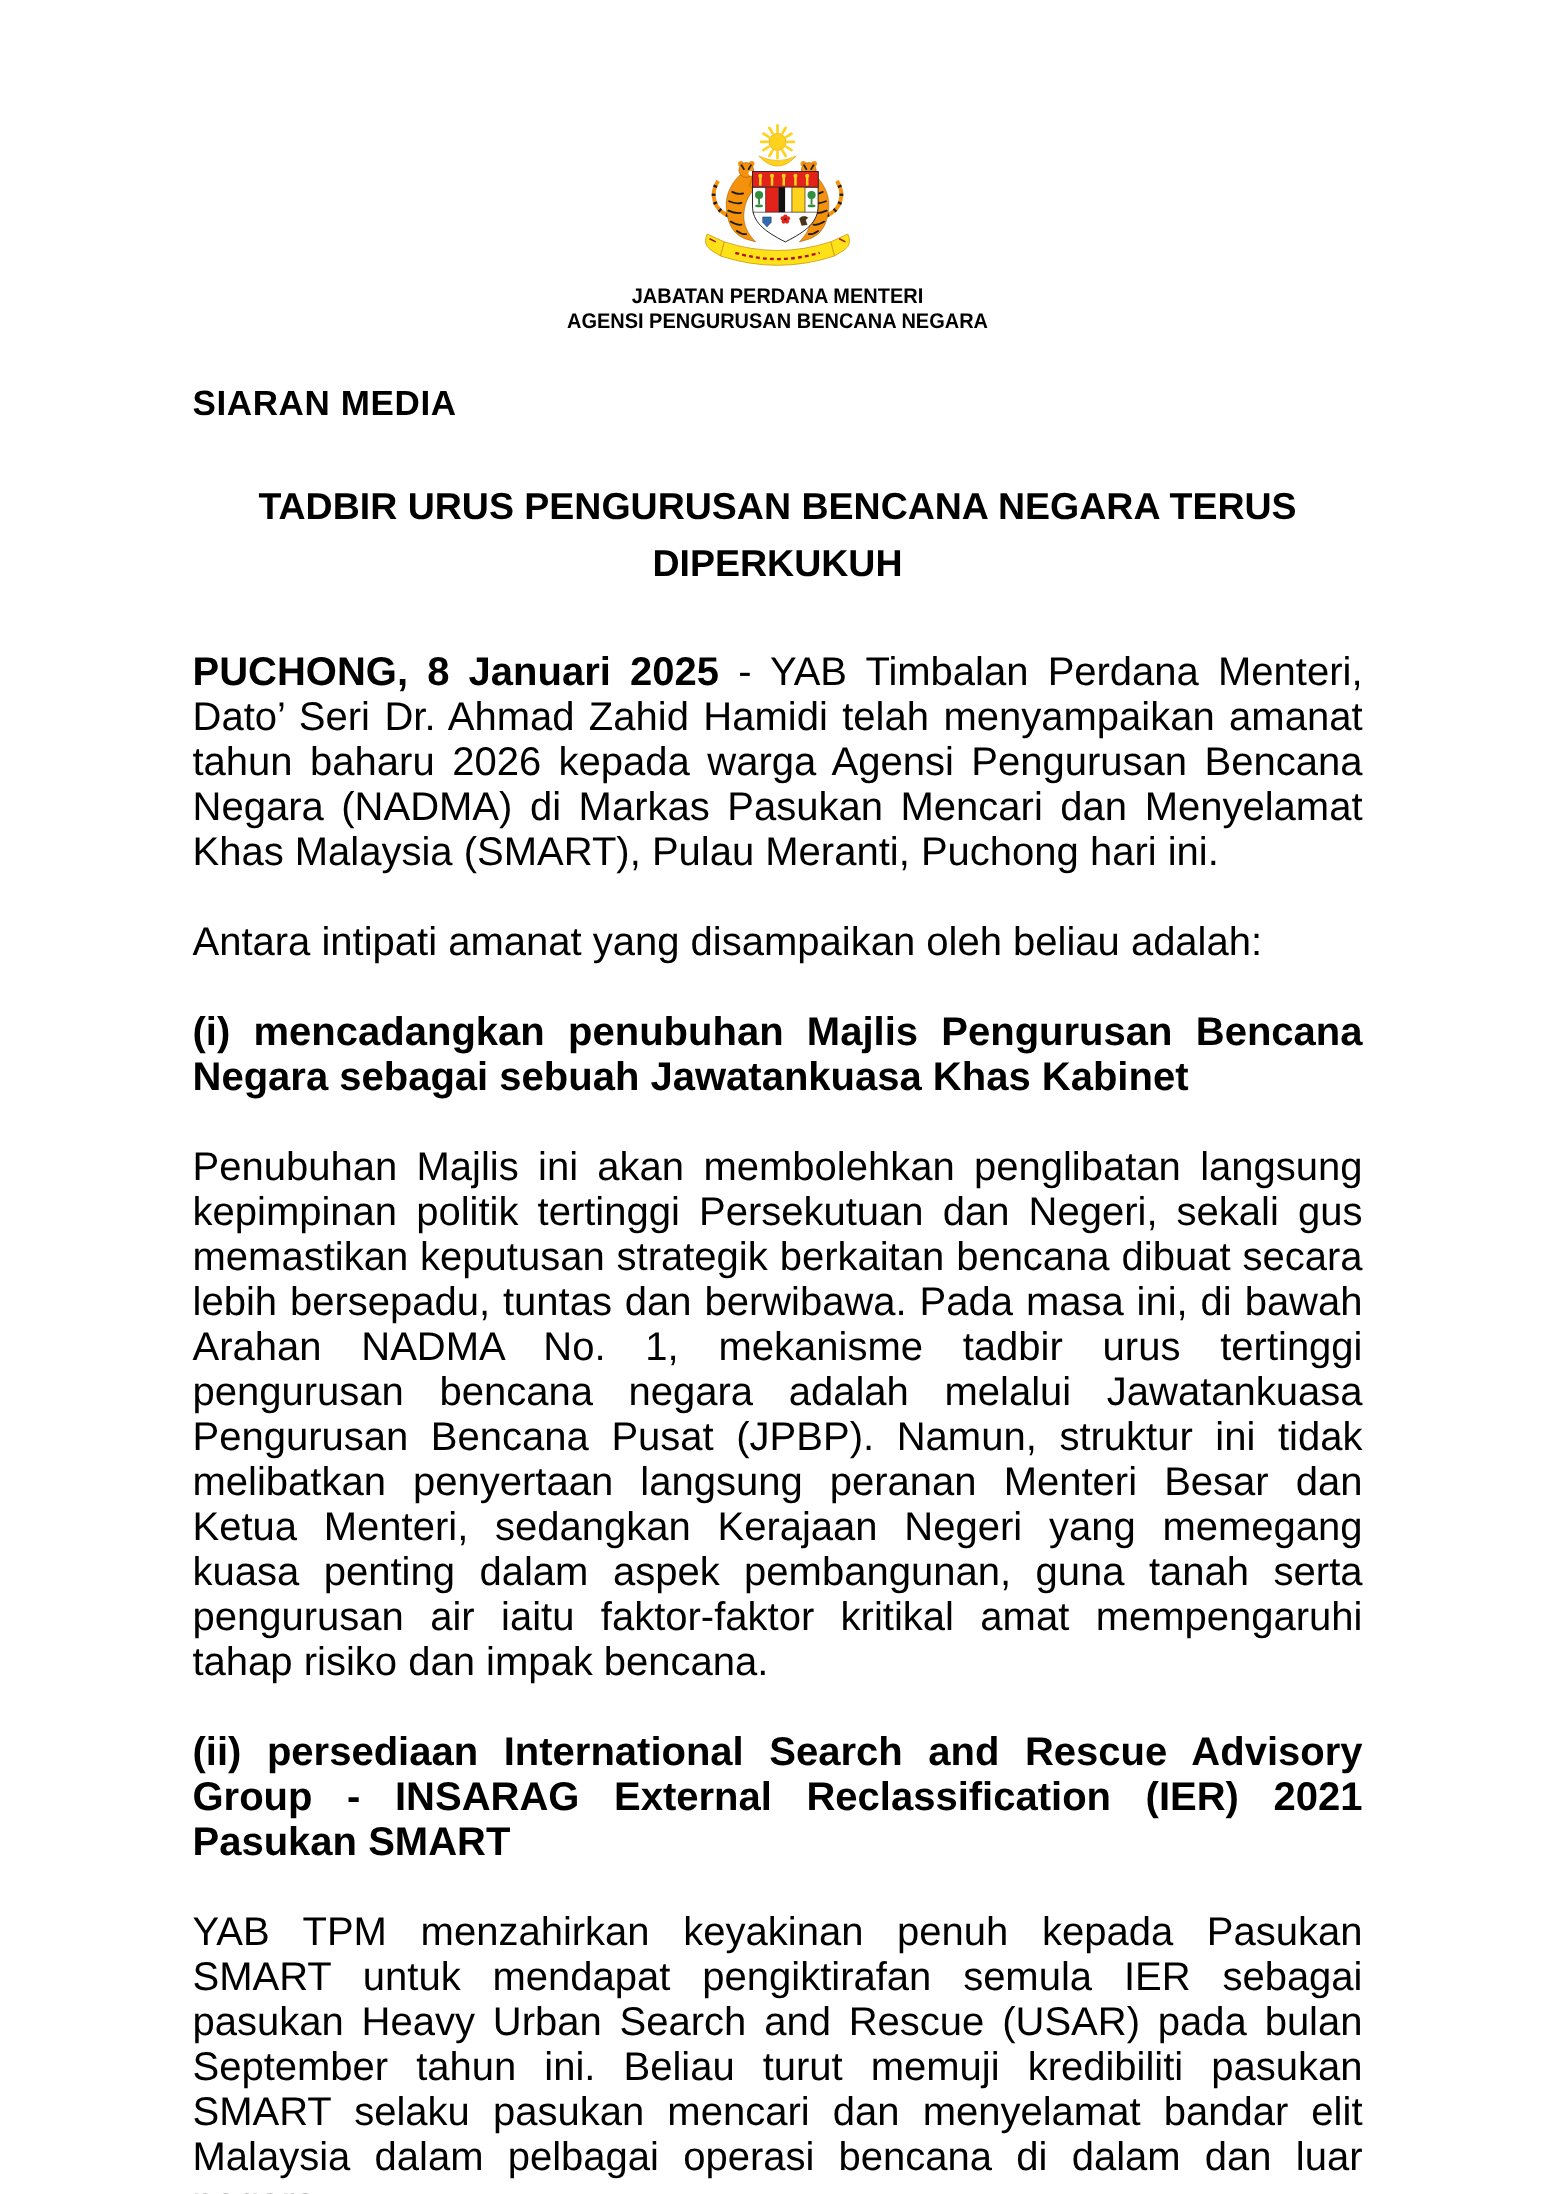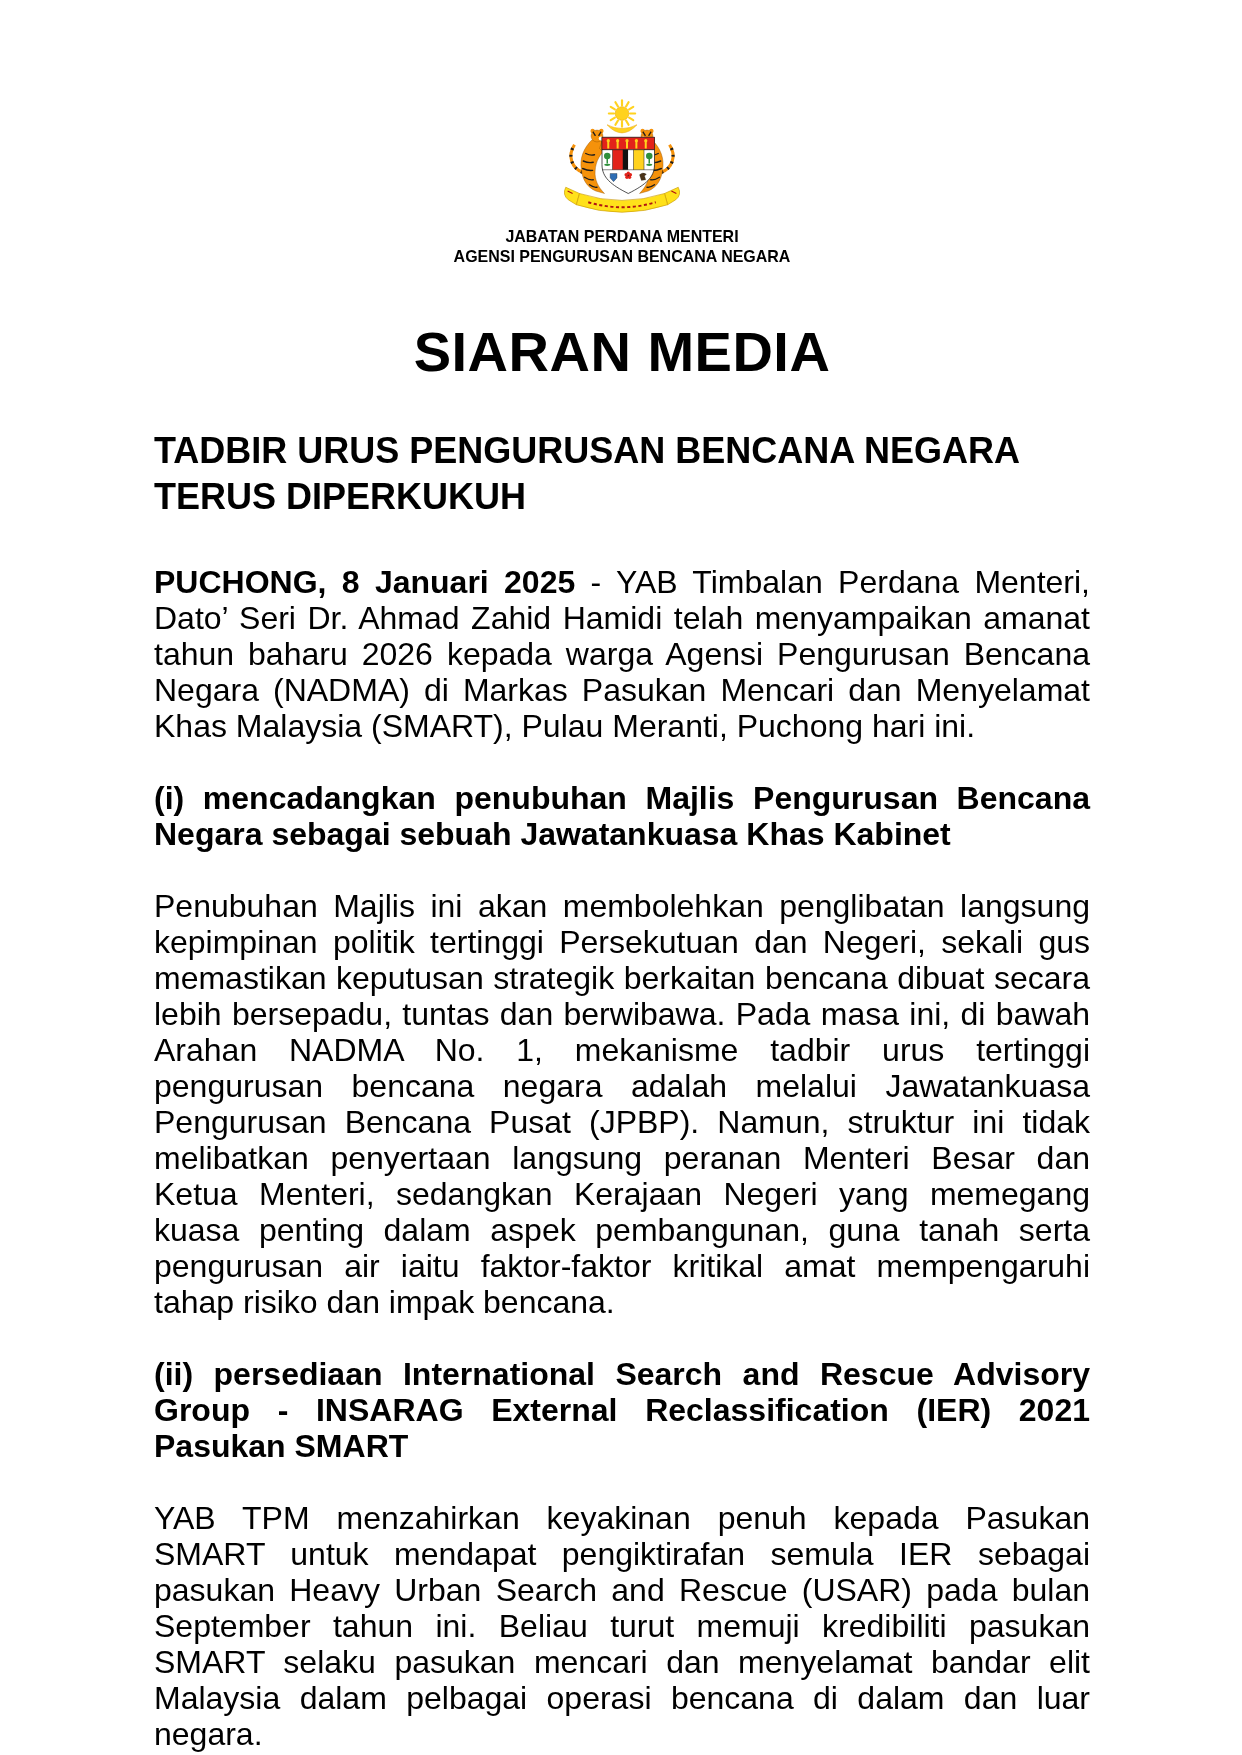--- a/index.html
+++ b/index.html
@@ -13,25 +13,25 @@
     box-sizing:border-box;
     padding:96px 152px 0 154px;
     overflow:hidden;
   }
   .letterhead { text-align:center; }
   .crest { line-height:0; }
   .crest svg { display:inline-block; }
   .agency { margin-top:6px; font-weight:700; font-size:17px; line-height:20px; }
   .agency-line { transform:scaleX(0.94); transform-origin:center; }
   h1.title {
-    text-align:center; font-size:56px; font-weight:700;
-    letter-spacing:0.5px; margin:52px 0 0 0;
+    text-align:left; font-size:28px; font-weight:700;
+    letter-spacing:0.5px; margin:40px 0 0 0;
   }
   h2.headline {
-    font-size:36px; font-weight:700;
+    text-align:center; font-size:30px; font-weight:700;
     line-height:46px; margin:44px 0 0 0;
   }
   .doc-body { margin-top:44px; }
   .doc-body p {
     font-size:32px; line-height:36px;
     text-align:justify; margin:0 0 36px 0;
   }
   .doc-body p.section-heading { font-weight:700; }
 </style>
 </head>
@@ -139,20 +139,21 @@
     </div>
   </header>
 
   <h1 class="title">SIARAN MEDIA</h1>
 
   <h2 class="headline">TADBIR URUS PENGURUSAN BENCANA NEGARA TERUS DIPERKUKUH</h2>
 
   <main class="doc-body">
     <p><strong>PUCHONG, 8 Januari 2025</strong><span> - YAB Timbalan Perdana Menteri, Dato’ Seri Dr. Ahmad Zahid Hamidi telah menyampaikan amanat tahun baharu 2026 kepada warga Agensi Pengurusan Bencana Negara (NADMA) di Markas Pasukan Mencari dan Menyelamat Khas Malaysia (SMART), Pulau Meranti, Puchong hari ini.</span></p>
 
+    <p>Antara intipati amanat yang disampaikan oleh beliau adalah:</p>
 
     <p class="section-heading">(i) mencadangkan penubuhan Majlis Pengurusan Bencana Negara sebagai sebuah Jawatankuasa Khas Kabinet</p>
 
     <p>Penubuhan Majlis ini akan membolehkan penglibatan langsung kepimpinan politik tertinggi Persekutuan dan Negeri, sekali gus memastikan keputusan strategik berkaitan bencana dibuat secara lebih bersepadu, tuntas dan berwibawa. Pada masa ini, di bawah Arahan NADMA No. 1, mekanisme tadbir urus tertinggi pengurusan bencana negara adalah melalui Jawatankuasa Pengurusan Bencana Pusat (JPBP). Namun, struktur ini tidak melibatkan penyertaan langsung peranan Menteri Besar dan Ketua Menteri, sedangkan Kerajaan Negeri yang memegang kuasa penting dalam aspek pembangunan, guna tanah serta pengurusan air iaitu faktor-faktor kritikal amat mempengaruhi tahap risiko dan impak bencana.</p>
 
     <p class="section-heading">(ii) persediaan International Search and Rescue Advisory Group - INSARAG External Reclassification (IER) 2021 Pasukan SMART</p>
 
     <p>YAB TPM menzahirkan keyakinan penuh kepada Pasukan SMART untuk mendapat pengiktirafan semula IER sebagai pasukan Heavy Urban Search and Rescue (USAR) pada bulan September tahun ini. Beliau turut memuji kredibiliti pasukan SMART selaku pasukan mencari dan menyelamat bandar elit Malaysia dalam pelbagai operasi bencana di dalam dan luar negara.</p>
   </main>
 

